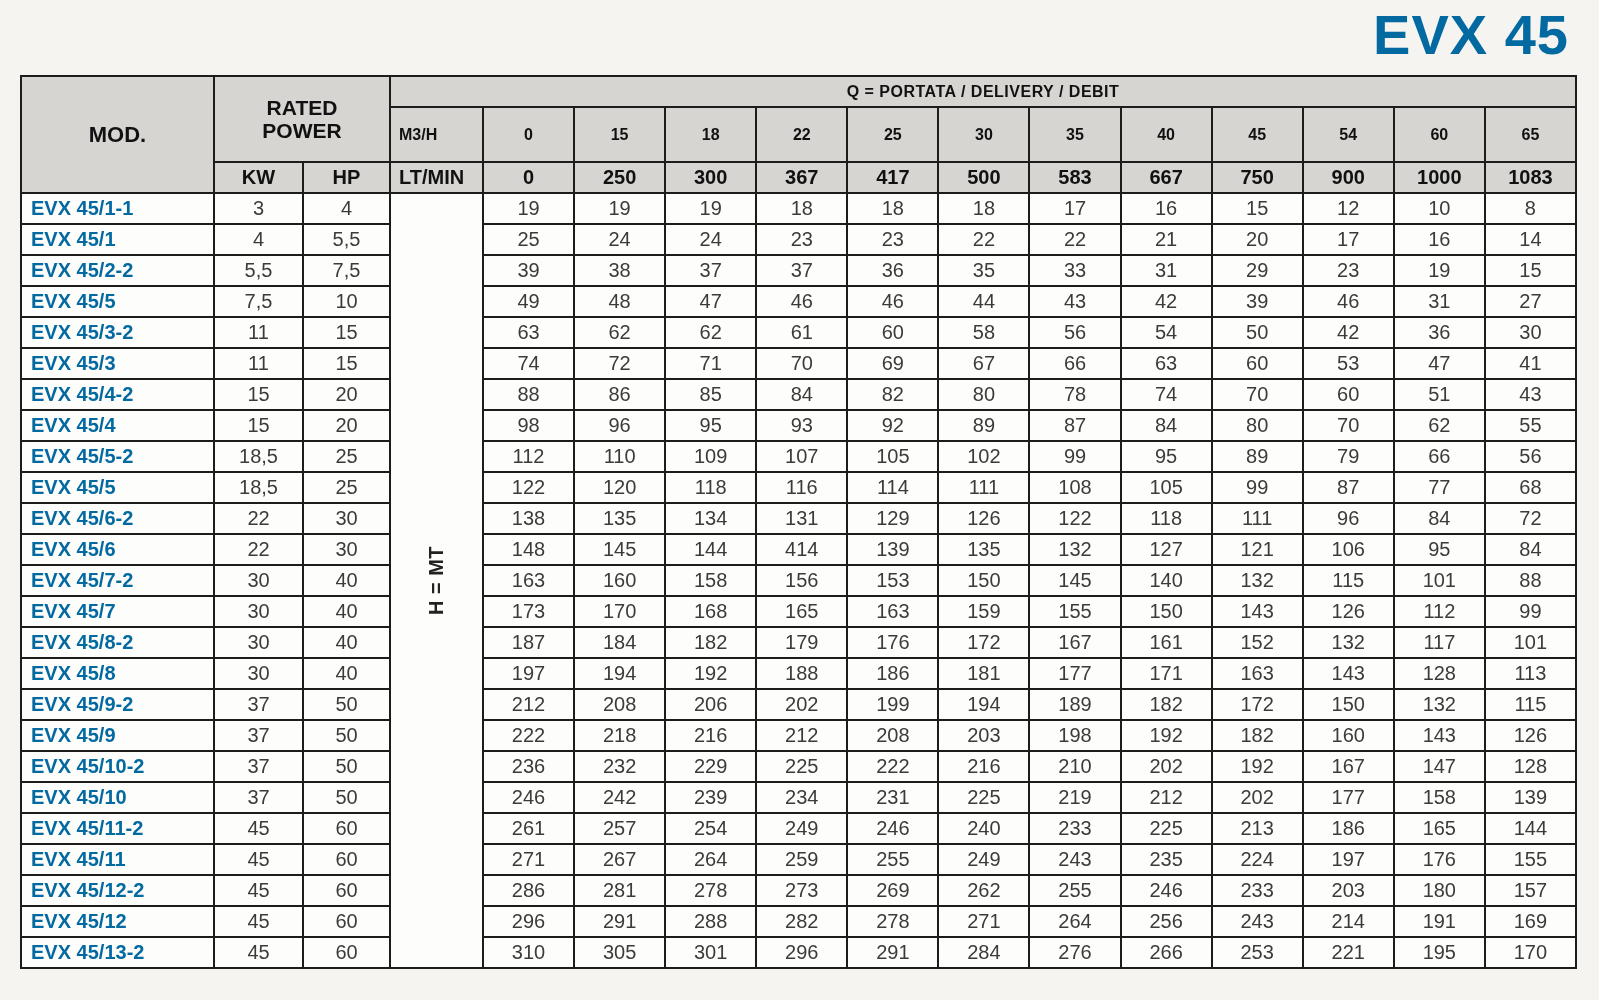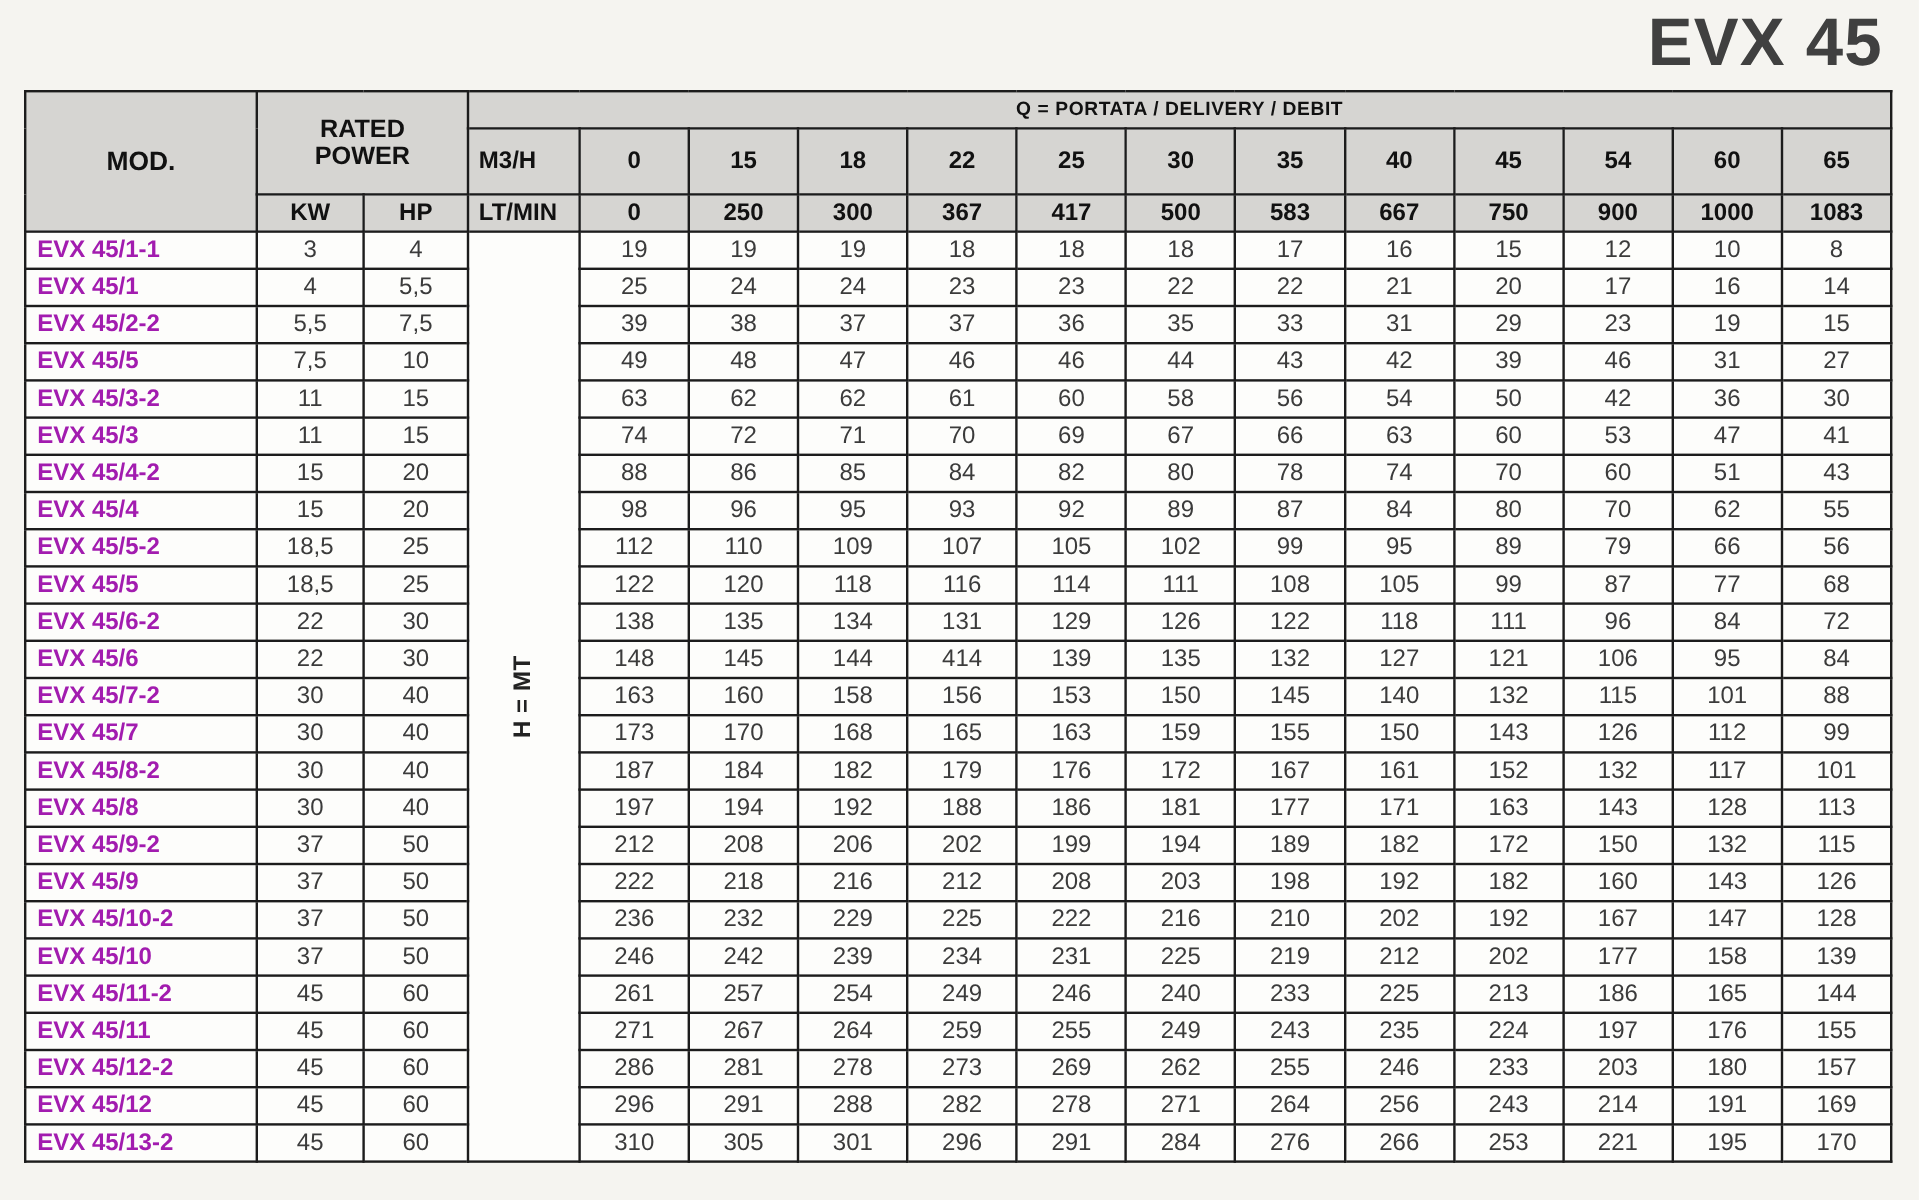--- a/index.html
+++ b/index.html
@@ -11,21 +11,21 @@
     font-family: "Liberation Sans", sans-serif;
     overflow: hidden;
   }
   .page-title {
     position: absolute;
     top: 2px;
     right: 30px;
     font-size: 56px;
     font-weight: 900;
     letter-spacing: 1px;
-    color: #404040;
+    color: #0369a1;
   }
   .table-wrap {
     position: absolute;
     left: 20px;
     top: 75px;
   }
   table {
     border-collapse: collapse;
     table-layout: fixed;
     width: 1557px;
@@ -39,33 +39,33 @@
     vertical-align: middle;
   }
   thead th {
     background: #d6d5d2;
     color: #111;
     font-weight: bold;
   }
   th.q-cell { height: 29px; font-size: 16px; letter-spacing: 0.5px; }
   th.mod-cell { font-size: 22px; }
   th.rated-cell { font-size: 21px; white-space: pre-line; line-height: 1.1; }
-  tr.m3h-row th { height: 53px; font-size: 20px; }
+  tr.m3h-row th { height: 53px; font-size: 16px; }
   tr.row3 th { height: 29px; font-size: 20px; margin-top: 48px; }
   th.left-lab { text-align: left; padding-left: 8px; font-size: 20px; }
   tbody td {
     height: 29px;
     font-size: 20px;
     color: #3b3b3b;
   }
   td.model {
     text-align: left;
     padding-left: 9px;
     font-weight: bold;
-    color: #a21caf;
+    color: #0369a1;
   }
   td.hmt { background: #fdfdfb; }
   .vert {
     display: inline-block;
     transform: rotate(-90deg);
     font-weight: bold;
     color: #222;
     font-size: 20px;
     white-space: nowrap;
     letter-spacing: 0.5px;

